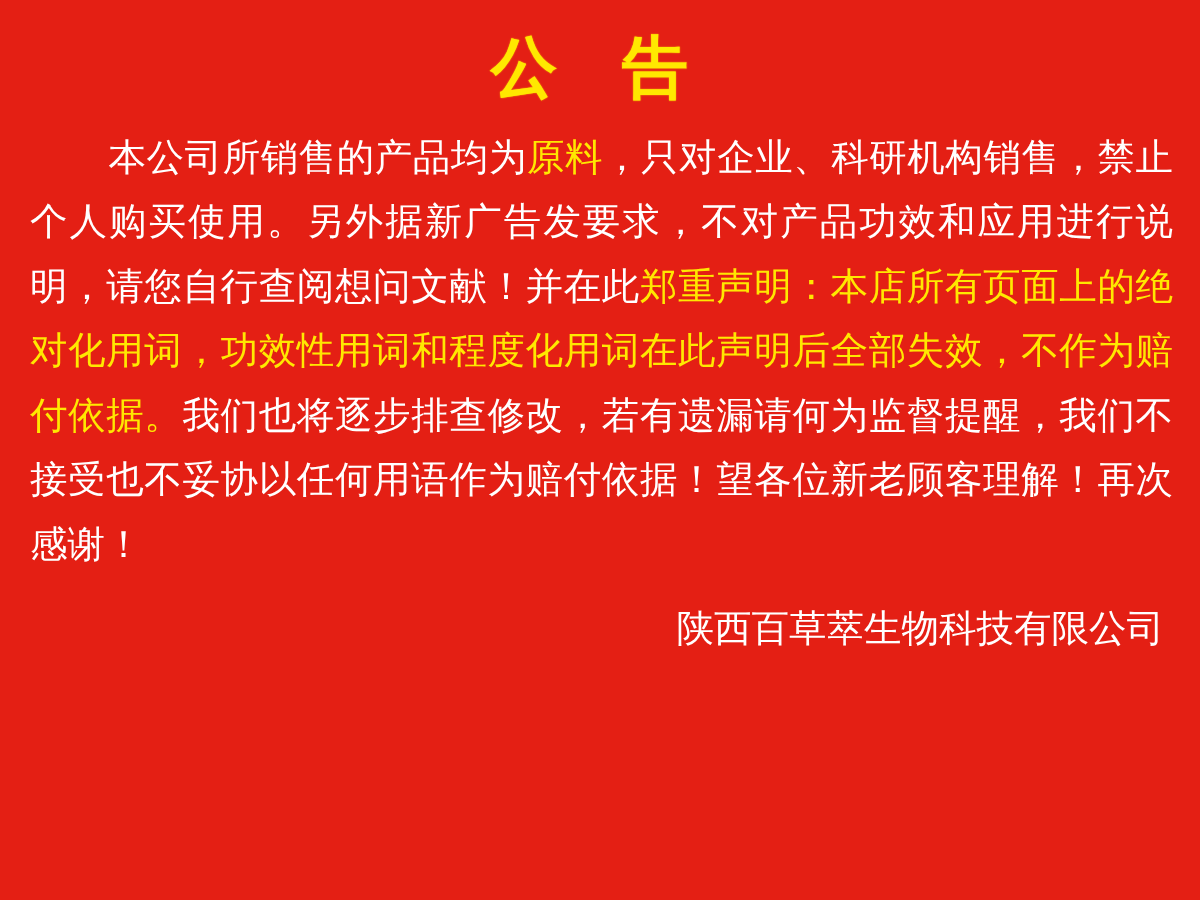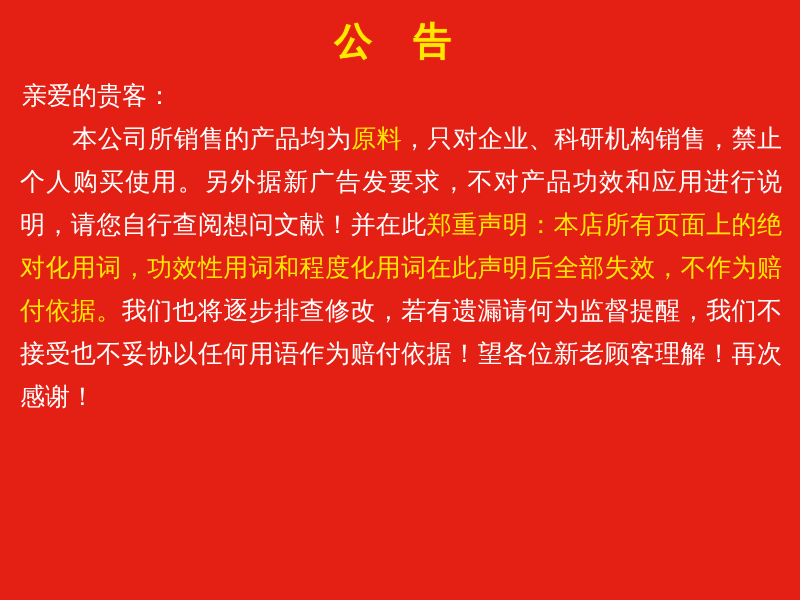--- a/index.html
+++ b/index.html
@@ -17,21 +17,21 @@
     position: relative;
     width: 800px;
     height: 600px;
     background: #e41f14;
     box-sizing: border-box;
     padding: 10px 18px 0 18px;
   }
   .title {
     text-align: center;
     color: #ffe800;
-    font-size: 38px;
+    font-size: 44px;
     font-weight: bold;
     letter-spacing: 14px;
     line-height: 1.35;
     margin: 6px 0 10px 0;
     text-shadow: 0 0 1px #ffe800;
   }
   .salutation {
     color: #ffffff;
     font-size: 25px;
     line-height: 1.5;
@@ -62,20 +62,20 @@
     padding-right: 6px;
   }
 </style>
 </head>
 <body>
 
 <div class="notice">
 
   <div class="title">公 告</div>
 
-  <div class="salutation">亲爱的贵客：</div>
 
   <div class="body-text">
     <span class="indent"></span><span>本公司所销售的产品均为</span><span class="hl">原料</span><span>，只对企业、科研机构销售，禁止个人购买使用。另外据新广告发要求，不对产品功效和应用进行说明，请您自行查阅想问文献！并在此</span><span class="hl">郑重声明：本店所有页面上的绝对化用词，功效性用词和程度化用词在此声明后全部失效，不作为赔付依据。</span><span>我们也将逐步排查修改，若有遗漏请何为监督提醒，我们不接受也不妥协以任何用语作为赔付依据！望各位新老顾客理解！再次感谢！</span>
   </div>
 
+  <div class="signature">陕西百草萃生物科技有限公司</div>
 
 </div>
 
 </body></html>

